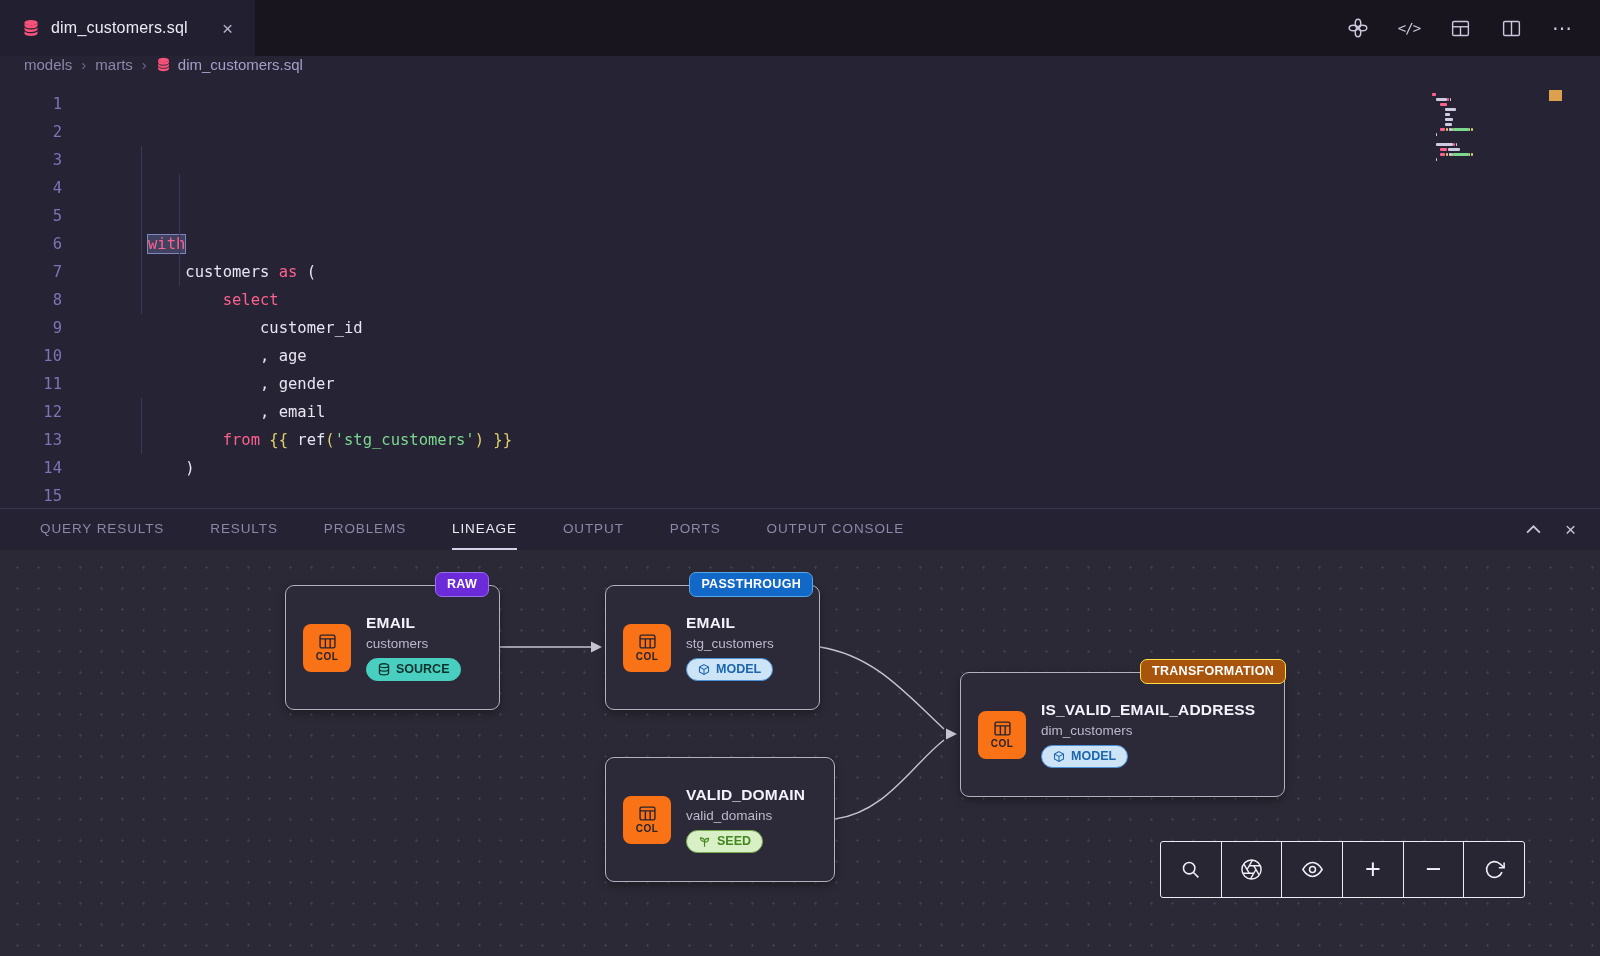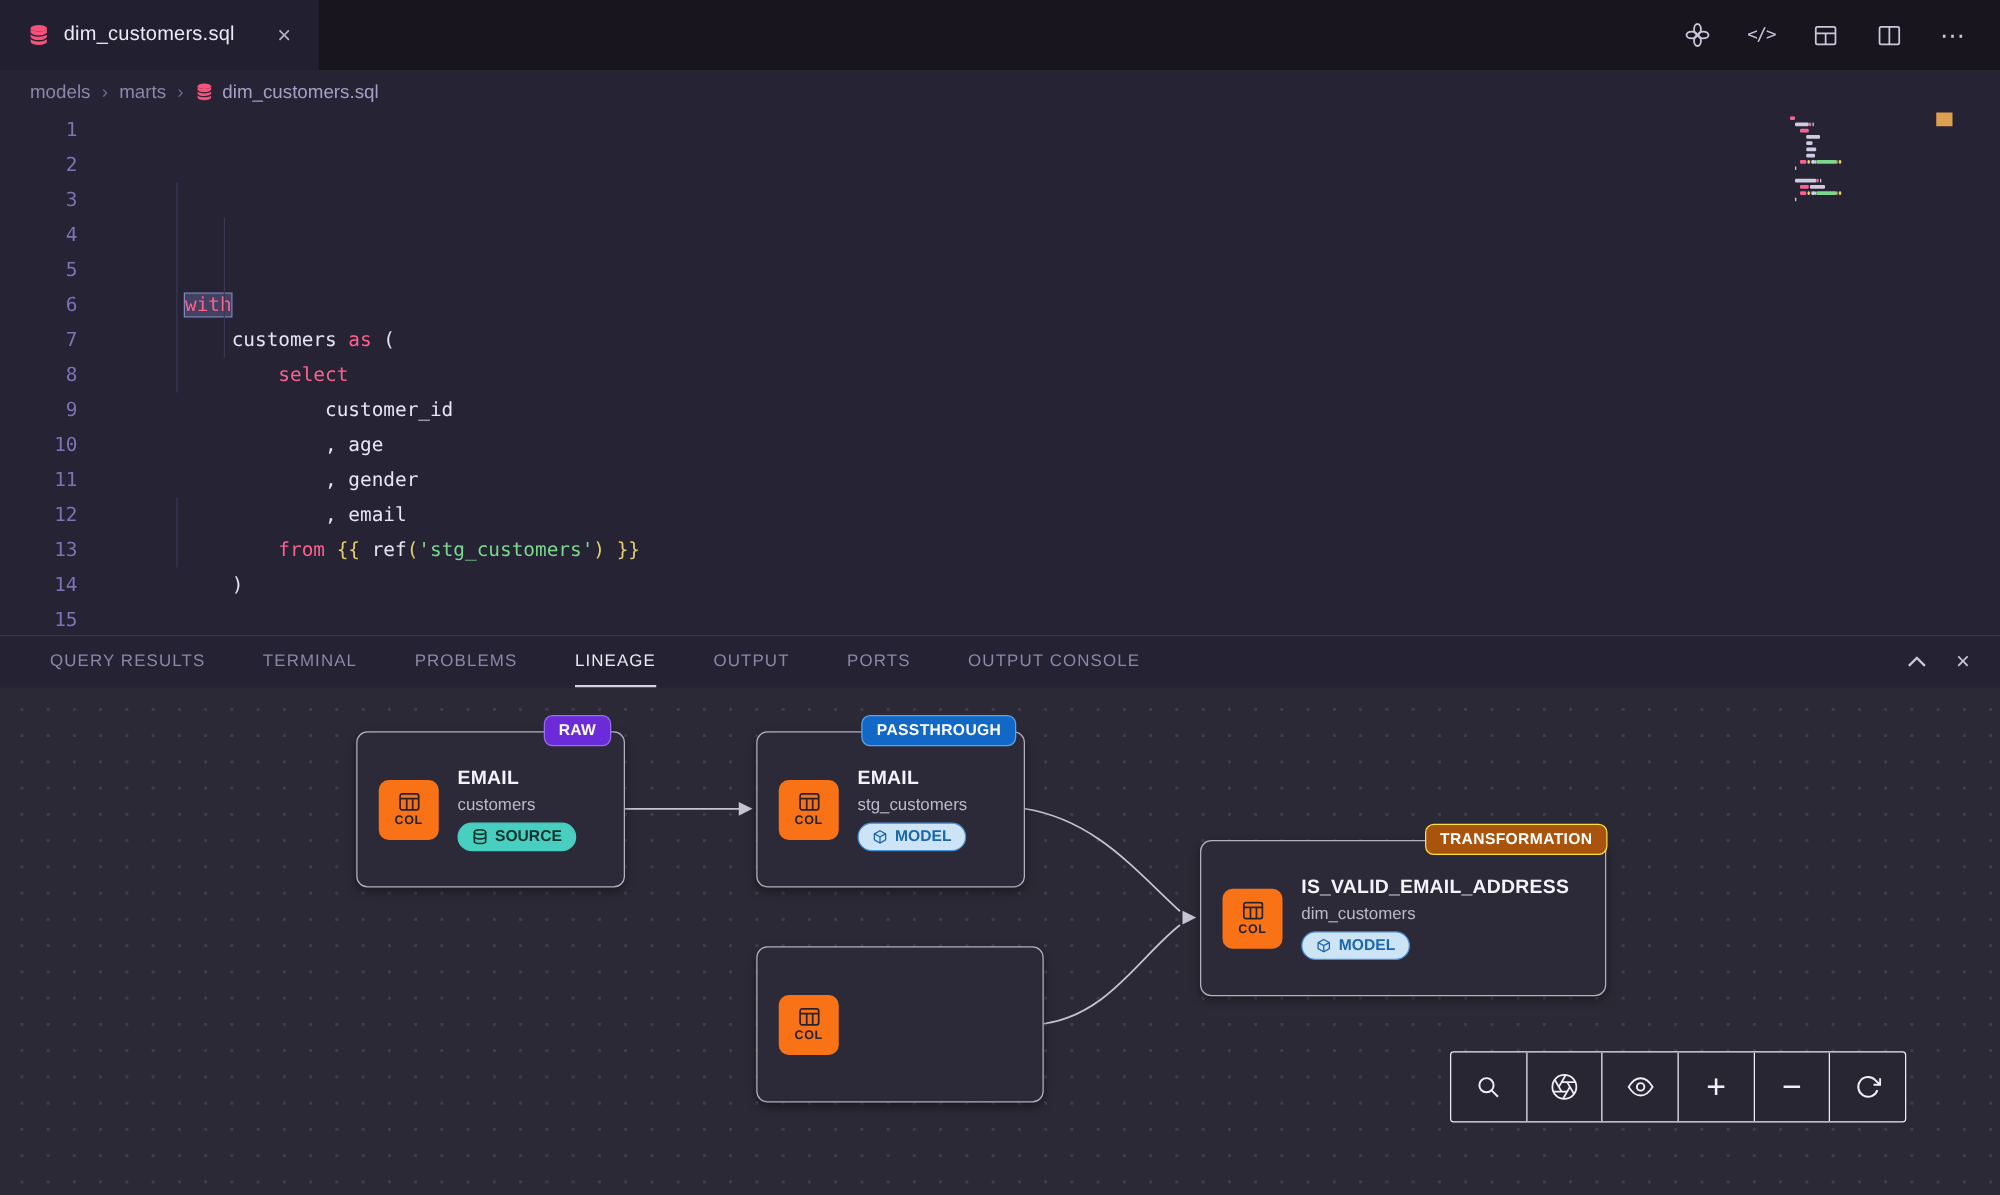--- a/index.html
+++ b/index.html
@@ -18,21 +18,21 @@
          background:#221f30; color:#eceaf4; font-size:16px; min-width:255px; cursor:pointer; }
   .tab-title { font-weight:400; letter-spacing:.2px; }
   .tab-close { margin-left:auto; color:#b7b2c8; font-size:19px; line-height:1; padding:2px 4px; cursor:pointer; }
   .tabbar-icons { margin-left:auto; display:flex; align-items:center; gap:27px; padding-right:26px; color:#cbc7dc; }
   .tbicon { display:flex; align-items:center; justify-content:center; width:24px; height:24px; cursor:pointer; }
   .tbicon.codeish { font-family:"DejaVu Sans Mono",monospace; font-size:14px; letter-spacing:-1px; }
   .tbicon.more { font-size:20px; }
 
   
   .breadcrumb { position:absolute; top:56px; left:0; width:1600px; height:34px;
-                background:#262335; display:flex; align-items:center; gap:9px;
+                background:#262335; display:flex; align-items:flex-start; gap:9px;
                 padding-left:24px; font-size:15px; color:#8d86a9; }
   .crumb { cursor:pointer; }
   .crumb.file { color:#a79fc8; display:flex; align-items:center; gap:7px; }
   .crumb-sep { color:#6f6890; font-size:15px; }
 
   
   .editor { position:absolute; top:90px; left:0; width:1600px; height:418px;
             background:#262335; overflow:hidden;
             font-family:"DejaVu Sans Mono", monospace; font-size:15.5px; line-height:28px; }
   .gutter { position:absolute; left:0; top:0; width:62px; text-align:right; color:#7e73b5; }
@@ -270,21 +270,21 @@
         <span class="mini-seg" style="width: 1.05px; background: rgb(207, 203, 224);"></span>
       </div>
       <div class="mini-line"></div>
     </div>
   <div class="ruler-marker"></div>
 </div>
 
 <div class="panel-header">
   <div class="panel-tabs">
       <div class="ptab">QUERY RESULTS</div>
-      <div class="ptab">TERMINAL</div>
+      <div class="ptab">RESULTS</div>
       <div class="ptab">PROBLEMS</div>
       <div class="ptab active">LINEAGE</div>
       <div class="ptab">OUTPUT</div>
       <div class="ptab">PORTS</div>
       <div class="ptab">OUTPUT CONSOLE</div>
     </div>
   <div class="panel-actions">
     <span class="pact">
       <svg width="15" height="9" viewBox="0 0 14 8" fill="none" stroke="#c9c5da" stroke-width="1.7">
         <path d="M1 7 L7 1 L13 7"></path>
@@ -359,20 +359,32 @@
 
   <div class="node" style="left:605px; top:207px; width:230px;">
     <div class="node-body">
       <div class="col-box">
         <svg width="17" height="15" viewBox="0 0 16 14" fill="none" stroke="#26232f" stroke-width="1.3">
           <rect x="1" y="1" width="14" height="12" rx="1.5"></rect>
           <path d="M1 4.5 H15 M6 4.5 V13 M10.5 4.5 V13"></path>
         </svg>
         <span>COL</span>
       </div>
+      <div class="node-text">
+        <div class="node-title">VALID_DOMAIN</div>
+        <div class="node-sub">valid_domains</div>
+        <div class="pill seed">
+          <svg width="13" height="13" viewBox="0 0 16 16" fill="none" stroke="#44871f" stroke-width="1.4">
+            <path d="M8 14.5 V8"></path>
+            <path d="M8 8 C8 5 6 3.5 3 3.5 C3 6.5 5 8 8 8 Z"></path>
+            <path d="M8 8.5 C8 5.8 10 4.2 13 4.2 C13 7.2 11 8.8 8 8.8 Z"></path>
+          </svg>
+          <span>SEED</span>
+        </div>
+      </div>
     </div>
   </div>
 
   <div class="node" style="left:960px; top:122px; width:325px;">
     <div class="top-badge transformation">TRANSFORMATION</div>
     <div class="node-body">
       <div class="col-box">
         <svg width="17" height="15" viewBox="0 0 16 14" fill="none" stroke="#26232f" stroke-width="1.3">
           <rect x="1" y="1" width="14" height="12" rx="1.5"></rect>
           <path d="M1 4.5 H15 M6 4.5 V13 M10.5 4.5 V13"></path>

